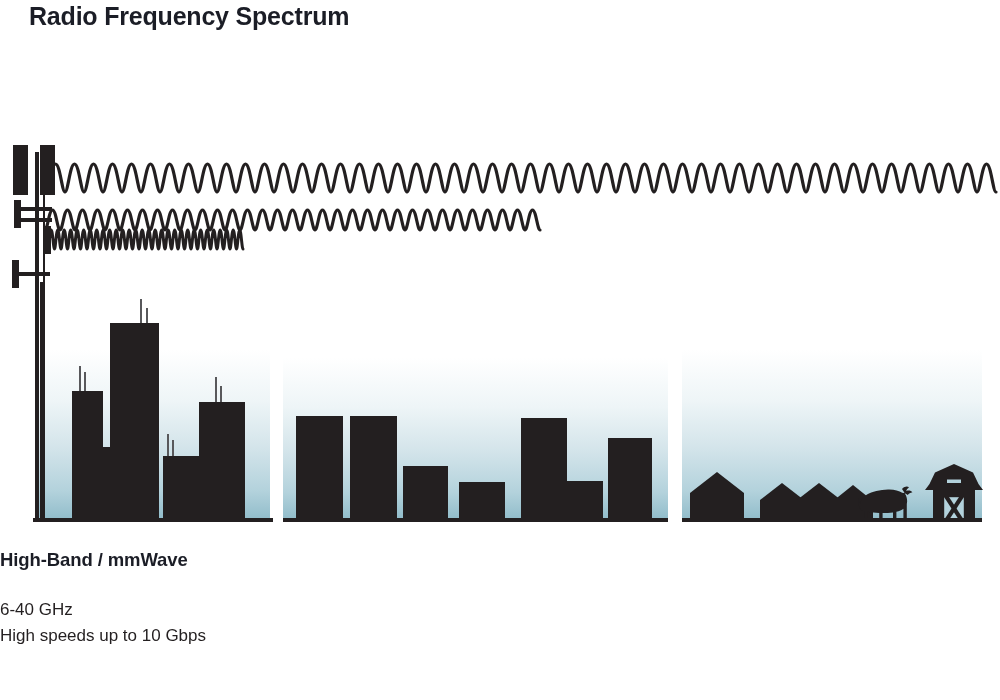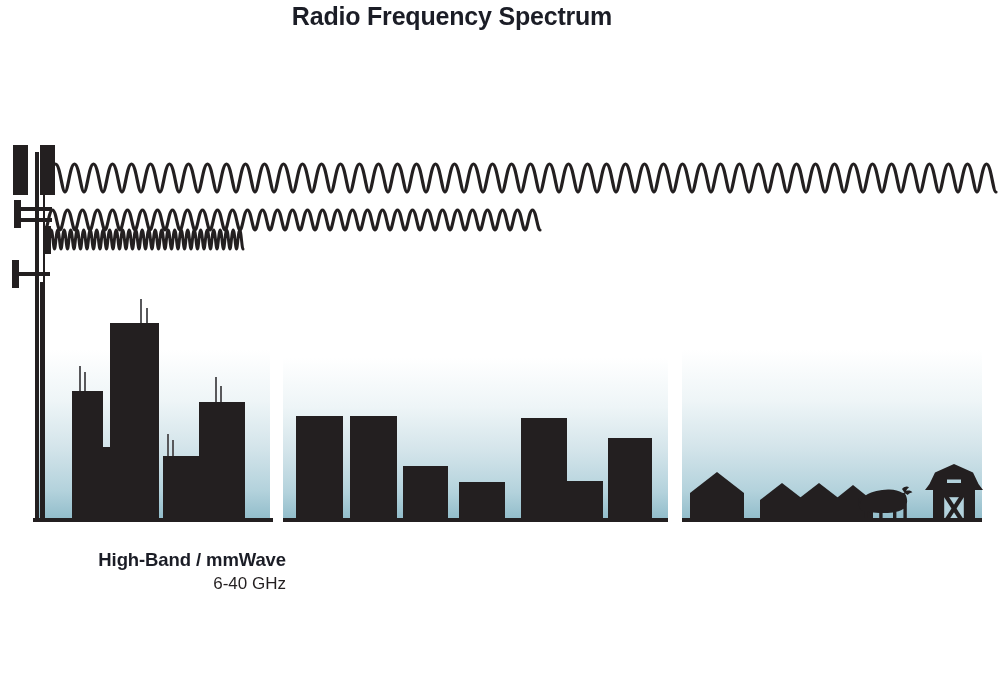--- a/index.html
+++ b/index.html
@@ -5,50 +5,51 @@
   html,body{margin:0;padding:0;}
   body{
     width:1000px;height:700px;background:#ffffff;
     font-family:"Liberation Sans", sans-serif;
     color:#231f20;overflow:hidden;position:relative;
   }
   #stage{position:absolute;left:0;top:0;width:1000px;height:700px;}
 
   
   .title{
-    position:absolute;left:0;top:2px;width:904px;text-align:center;
+    position:absolute;left:0;top:2px;width:904px;
     font-size:25px;font-weight:bold;letter-spacing:-0.2px;color:#1b1d26;
     font-family:"Liberation Sans", sans-serif;
+    padding-left:29px;
   }
 
   
   .panel{
     position:absolute;
     background:linear-gradient(to bottom,
        #ffffff 0%, #ffffff 20%, #eef5f7 44%,
        #d3e4ea 66%, #b3d2dc 86%, #8fbbc9 100%);
   }
 
   
   .sil{position:absolute;background:#231f20;}
   .spire{position:absolute;background:#58585b;}
   .ground{position:absolute;background:#231f20;}
 
   svg.shape{position:absolute;display:block;overflow:visible;}
 
   
-  .cap{position:absolute;text-align:right;}
+  .cap{position:absolute;text-align:left;}
   .cap .hd{
     font-size:18.5px;font-weight:bold;color:#1b1d26;
     letter-spacing:-0.1px;white-space:nowrap;
   }
   .cap .ln{
     font-size:17px;color:#231f20;line-height:26px;white-space:nowrap;
   }
-  .cap .body{margin-top:0;}
+  .cap .body{margin-top:26px;}
 </style>
 </head>
 <body>
 
 <div id="stage">
 
   <div class="title">Radio Frequency Spectrum</div>
 
   <div class="panel" style="left:36px;top:307px;width:234px;height:214px;"></div>
   <div class="panel" style="left:283px;top:317px;width:385px;height:204px;"></div>
@@ -262,18 +263,19 @@
   </svg>
 
   <div class="ground" style="left:33px;top:518px;width:240px;height:4px;"></div>
   <div class="ground" style="left:283px;top:518px;width:385px;height:4px;"></div>
   <div class="ground" style="left:682px;top:518px;width:300px;height:4px;"></div>
 
   <div class="cap" style="left:0px;top:549px;width:286px;">
     <div class="hd">High-Band / mmWave</div>
     <div class="body">
       <div class="ln">6-40 GHz</div>
+      <div class="ln">High speeds up to 10 Gbps</div>
     </div>
   </div>
 
 
 
 </div>
 
 </body></html>

